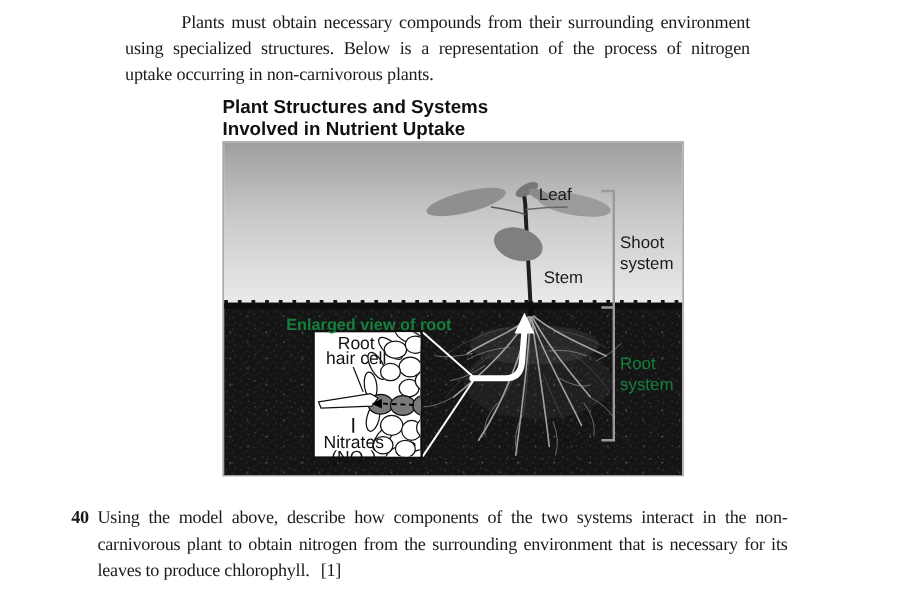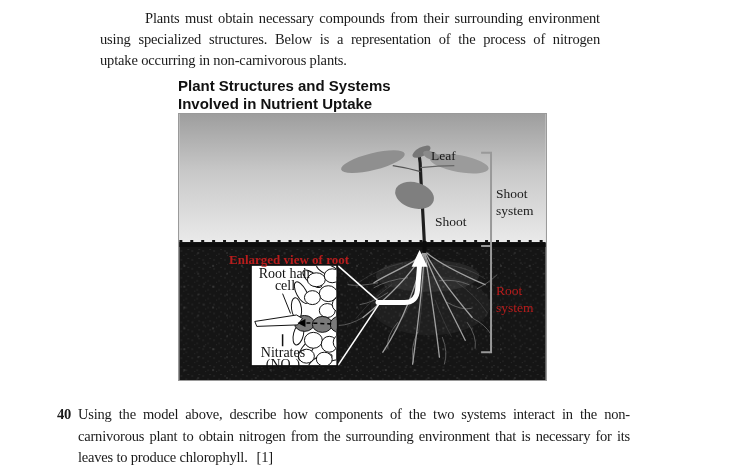--- a/index.html
+++ b/index.html
@@ -16,23 +16,23 @@
   
   .fig-title{position:absolute;left:178px;top:77px;width:369px;text-align:left;
              font-family:"Liberation Sans",sans-serif;font-weight:bold;
              font-size:15px;line-height:18px;color:#111;}
 
   
   .figure{position:absolute;left:178px;top:113px;width:369px;height:268px;
           border:1px solid #9a9a9a;box-sizing:border-box;background:#ddd;}
   .figure svg{position:absolute;left:0;top:0;}
 
-  .ph-label{position:absolute;font-family:Liberation Serif, serif;
+  .ph-label{position:absolute;font-family:Liberation Sans, sans-serif;
             font-size:13.5px;line-height:17px;color:#1a1a1a;}
-  .ph-label.white{color:#b91c1c;}
+  .ph-label.white{color:#15803d;}
   .ph-label.bold{font-weight:bold;}
   .ph-label.small{font-size:14px;line-height:12px;color:#111;text-align:center;}
 
   .lbl-leaf{left:252px;top:33px;}
   .lbl-stem{left:256px;top:99px;}
   .lbl-shoot{left:317px;top:71px;width:56px;}
   .lbl-root{left:317px;top:168px;width:56px;}
   .lbl-enlarged{left:50px;top:137px;font-size:13px;}
   .lbl-roothair{left:78px;top:154px;width:56px;}
   .lbl-nitrates{left:72px;top:233px;width:64px;}
@@ -205,21 +205,21 @@
 
           <line x1="104" y1="181" x2="112" y2="201" stroke-width="1"></line>
 
           <line x1="104" y1="234" x2="104" y2="220" stroke-width="1.5"></line>
           <polygon points="100,222 108,222 104,214" stroke="none"></polygon>
         </g>
       </g>
     </svg>
 
     <div class="ph-label lbl-leaf">Leaf</div>
-    <div class="ph-label lbl-stem">Shoot</div>
+    <div class="ph-label lbl-stem">Stem</div>
     <div class="ph-label lbl-shoot">Shoot system</div>
     <div class="ph-label white lbl-root">Root system</div>
     <div class="ph-label white bold lbl-enlarged">Enlarged view of root</div>
     <div class="ph-label small lbl-roothair">Root hair cell</div>
     <div class="ph-label small lbl-nitrates">
       <div>Nitrates</div>
       <div>(NO₃)</div>
     </div>
   </div>
 

